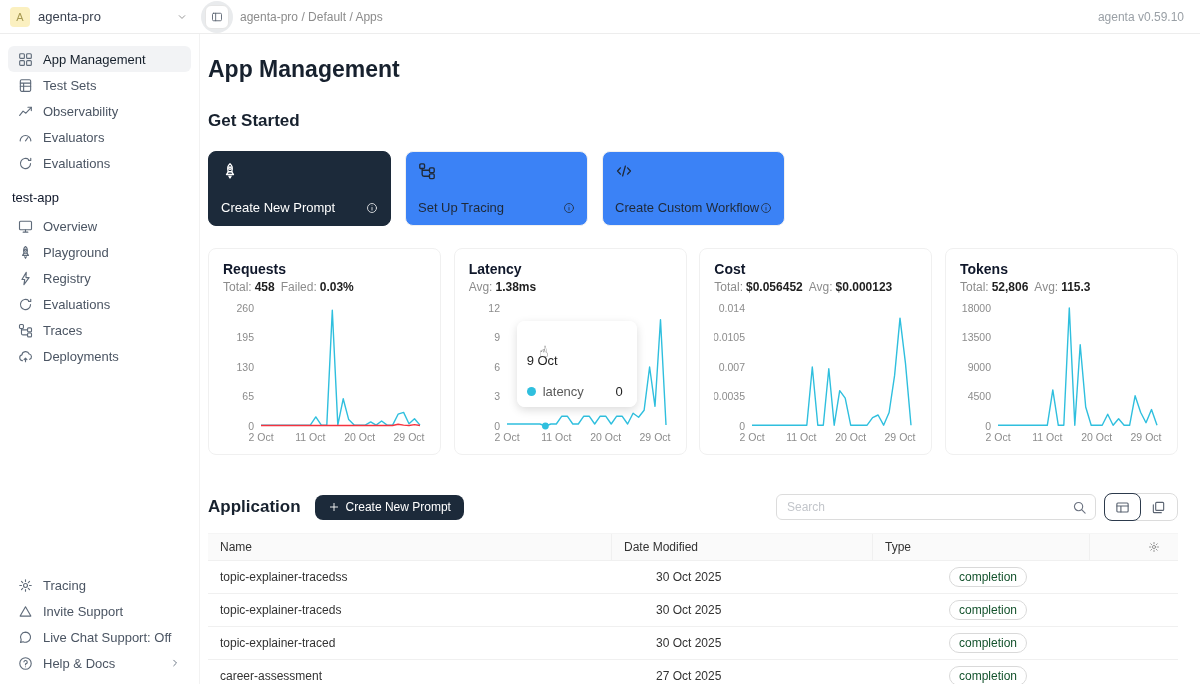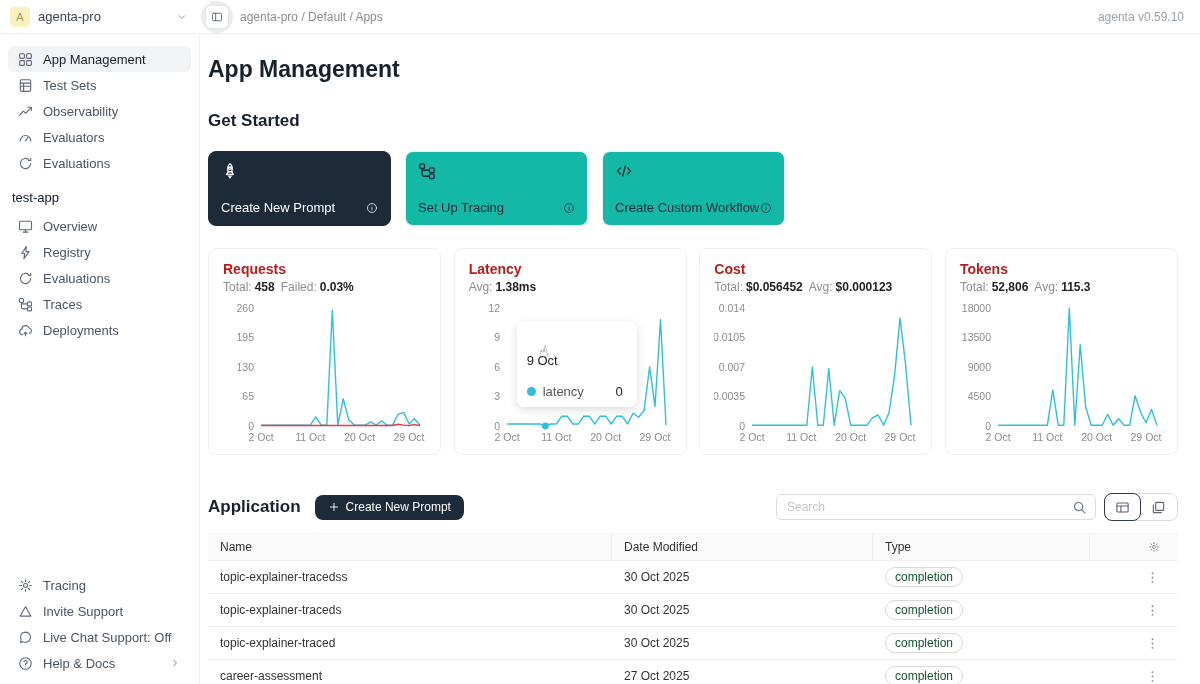--- a/index.html
+++ b/index.html
@@ -35,31 +35,31 @@
   .side-section { font-size:13px; color:#0f172a; margin:14px 4px 8px; }
   .side-footer { margin-top:auto; }
   .side-chev { margin-left:auto; color:#8c8c8c; }
 
   
   .main { position:fixed; left:200px; top:34px; right:0; bottom:0; padding:16px 22px 0 8px; overflow:hidden; }
   h1 { font-size:23px; font-weight:600; color:#17212e; margin:6px 0 28px; }
   .sec-heading { font-size:17px; font-weight:600; color:#17212e; }
 
   .gs-cards { display:flex; gap:14px; margin:20px 0 22px; }
-  .gs-card { width:183px; height:75px; border:1px solid #f0f0f0; border-radius:8px; background:#14b8a6;
+  .gs-card { width:183px; height:75px; border:1px solid #f0f0f0; border-radius:8px; background:#3b82f6;
     padding:10px 12px; display:flex; flex-direction:column; justify-content:space-between; cursor:pointer; color:#1f2937; }
   .gs-card.dark { background:#1c2a3a; border-color:#1c2a3a; color:#fff; }
   .gs-card .icon { color:inherit; }
   .gs-label-row { display:flex; align-items:center; justify-content:space-between; font-size:13px; font-weight:500; }
   .gs-label-row .icon { color:inherit; opacity:.85; }
 
   .chart-cards { display:flex; justify-content:space-between; }
   .chart-card { width:233px; height:207px; border:1px solid #f0f0f0; border-radius:8px; background:#fff;
     padding:12px 14px 8px; position:relative; }
-  .chart-title { font-size:14px; font-weight:600; color:#b91c1c; }
+  .chart-title { font-size:14px; font-weight:600; color:#0f172a; }
   .chart-stats { display:flex; gap:6px; font-size:12px; color:#8c8c8c; margin:3px 0 8px; white-space:nowrap; }
   .stat-value { color:#1f1f1f; font-weight:600; margin-left:3px; }
   svg.chart text.tick { font-size:10.5px; fill:#8c8c8c; font-family:"Liberation Sans","DejaVu Sans",sans-serif; }
 
   .chart-tooltip { position:absolute; left:62px; top:72px; width:120px; height:86px; z-index:3;
     background:rgba(255,255,255,.95); border-radius:8px; box-shadow:0 3px 10px rgba(0,0,0,.14);
     padding:8px 10px; display:flex; flex-direction:column; justify-content:space-between; }
   .tt-date { font-size:13px; color:#1f1f1f; font-weight:500;margin-top:24px; }
   .tt-row { display:flex; align-items:center; gap:7px; font-size:13px; }
   .tt-dot { width:9px; height:9px; border-radius:50%; flex:0 0 9px; }
@@ -81,21 +81,21 @@
   .search-box .icon { color:#6b7280; cursor:pointer; }
   .view-toggle { margin-left:8px; display:flex; border:1px solid #dcdcdc; border-radius:8px; height:28px; }
   .view-toggle .seg { width:37px; border:none; background:transparent; display:flex; align-items:center;
     justify-content:center; color:#44506077; cursor:pointer; color:#5b6472; border-radius:8px; }
   .view-toggle .seg.active { border:1.4px solid #2c3a4c; margin:-1px; }
 
   
   .trow { display:grid; grid-template-columns:404px 261px 217px 1fr; align-items:center;
     border-bottom:1px solid #f0f0f0; }
   .trow.thead { background:#fafafa; height:28px; color:#595959; font-weight:500; border-top:1px solid #f5f5f5; }
-  .trow:not(.thead) { height:33px; cursor:pointer; }
+  .trow:not(.thead) { height:33px; cursor:pointer;gap:32px; }
   .tcell { padding:0 12px; font-size:12px; color:#333; display:flex; align-items:center; height:100%; }
   .thead .tcell { border-right:1px solid #f0f0f0; }
   .thead .tcell:last-child { border-right:none; }
   .tcell.actions { justify-content:flex-end; padding-right:18px; color:#8c8c8c; }
   .tag { border:1px solid #d9d9d9; border-radius:10px; padding:2px 9px; font-size:12px; color:#14532d; background:#fff; }
   .dots-btn, .gear-btn { background:none; border:none; color:#8c8c8c; cursor:pointer; display:flex; }
 </style>
 </head>
 <body>
 
@@ -179,20 +179,31 @@
   <div class="side-section">test-app</div>
   <div id="side-app">
       <div class="side-item">
         <span class="icon">
           <svg viewBox="0 0 16 16" fill="none" stroke="currentColor" stroke-width="1.2" stroke-linecap="round" stroke-linejoin="round">
             <rect x="1.6" y="2.4" width="12.8" height="9" rx="1.1"></rect>
             <path d="M5.5 14h5M8 11.4V14"></path>
           </svg>
         </span>
         <span>Overview</span>
+      </div>
+      <div class="side-item">
+        <span class="icon">
+          <svg viewBox="0 0 16 16" fill="none" stroke="currentColor" stroke-width="1.2" stroke-linecap="round" stroke-linejoin="round">
+            <path d="M8 1.6c1.8 1.4 2.5 4 1.6 7.1H6.4C5.5 5.6 6.2 3 8 1.6z"></path>
+            <circle cx="8" cy="5.5" r="1.1"></circle>
+            <path d="M6.4 8.7 4.9 11.1h6.2L9.6 8.7"></path>
+            <path d="M7.1 12.5 8 14.2l.9-1.7"></path>
+          </svg>
+        </span>
+        <span>Playground</span>
       </div>
       <div class="side-item">
         <span class="icon">
           <svg viewBox="0 0 16 16" fill="none" stroke="currentColor" stroke-width="1.2" stroke-linecap="round" stroke-linejoin="round">
             <path d="M8.8 1.5 4.2 9h3l-.9 5.5L11.8 7H8.5z"></path>
           </svg>
         </span>
         <span>Registry</span>
       </div>
       <div class="side-item">

